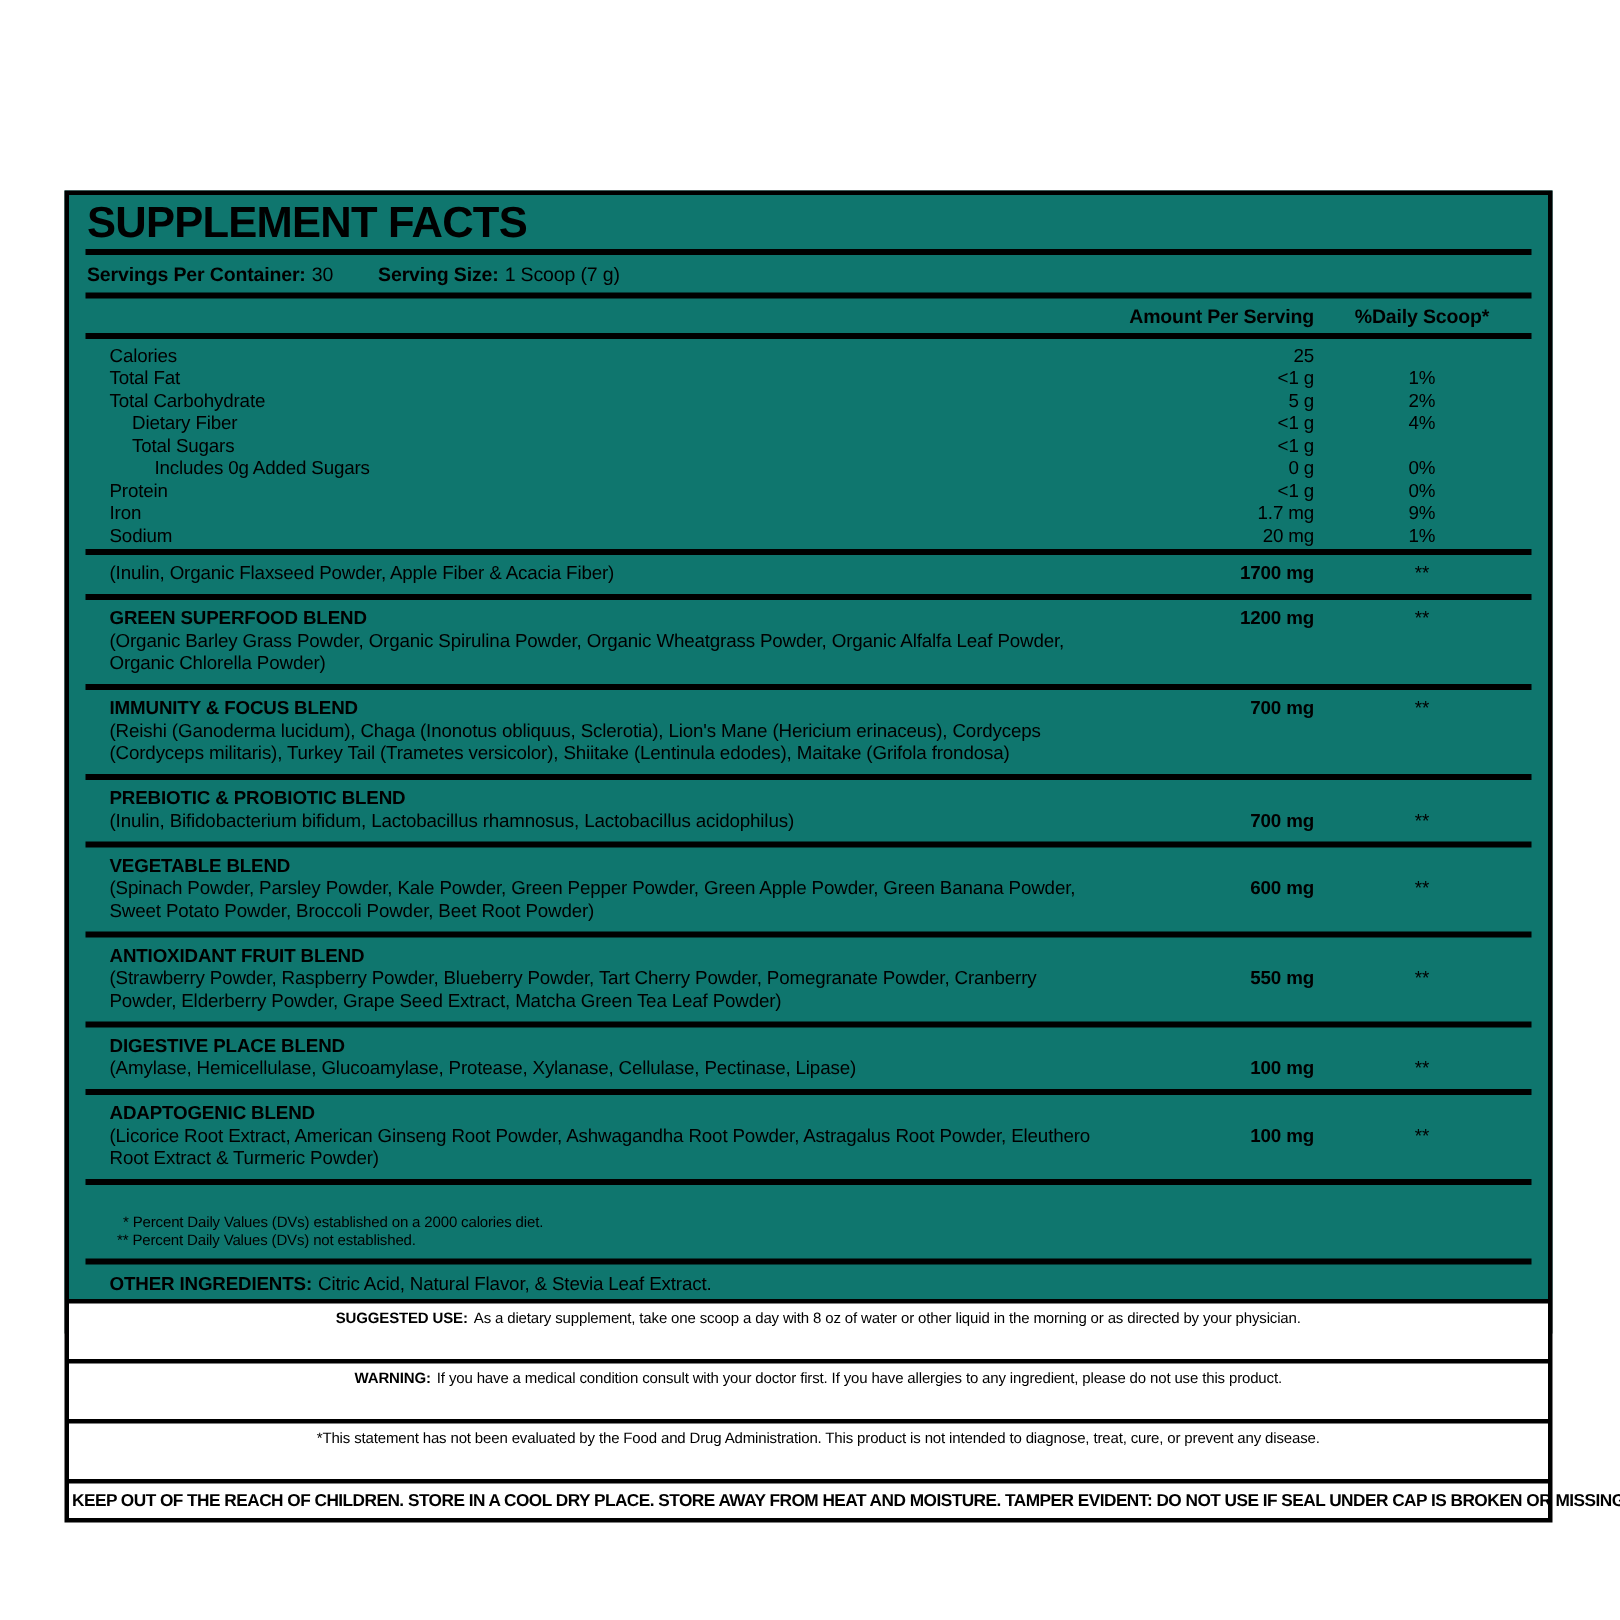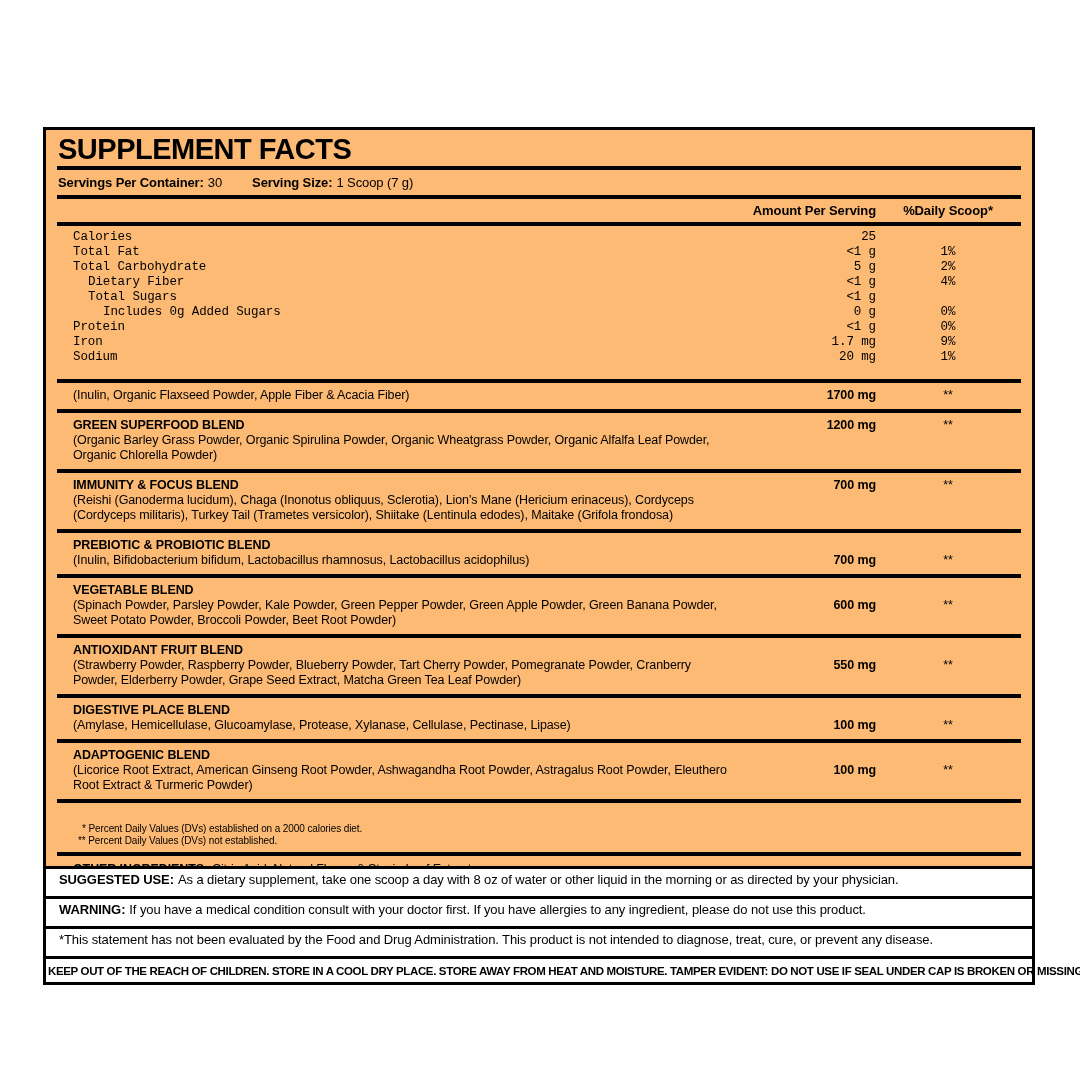--- a/index.html
+++ b/index.html
@@ -1,48 +1,48 @@
 <!DOCTYPE html>
 <html><head>
 <meta charset="utf-8">
 <style>
   * { margin:0; padding:0; box-sizing:border-box; }
   html,body { width:1080px; height:1080px; background:#ffffff; color:#000;
     font-family:"Liberation Sans", sans-serif; letter-spacing:-0.1px; }
   .facts-box { position:absolute; left:43px; top:127px; width:992px;
-    border:3px solid #000; background:#fdba74; }
+    border:3px solid #000; background:#0f766e; }
   .use-box { position:absolute; left:43px; top:866px; width:992px;
     border:3px solid #000; background:#fff; }
   .rule { height:4px; background:#000; margin:0 11px; }
   .title { font-size:29px; font-weight:bold; line-height:30px; padding:4px 0 2px 12px; letter-spacing:-0.5px; }
   .serving-row { display:flex; gap:30px; padding:5px 0 4px 12px; font-size:13px; line-height:16px; }
   .serving-row .lbl { font-weight:bold; margin-right:4px; }
   .col-head { position:relative; height:23px; font-size:13px; font-weight:bold; }
   .amt-col { position:absolute; left:630px; width:200px; text-align:right; }
   .dv-col  { position:absolute; left:812px; width:180px; text-align:center; }
   .col-head .amt-col, .col-head .dv-col { top:4px; }
-  .nutrients { position:relative; padding:4px 0 14px 0; font-size:12.5px; line-height:15px;font-family:Liberation Mono, monospace; }
+  .nutrients { position:relative; padding:4px 0 1px 0; font-size:12.5px; line-height:15px; }
   .n-row { position:relative; height:15px; }
   .n-row .n-label { margin-left:27px; }
   .n-row.ind1 .n-label { margin-left:42px; }
   .n-row.ind2 .n-label { margin-left:57px; }
   .n-row .amt-col, .n-row .dv-col { top:0; }
   .section { position:relative; padding:5px 0 6px 0; font-size:12.5px; line-height:15px; }
   .blend-name { font-weight:bold; margin-left:27px; }
   .blend-desc { margin-left:27px; max-width:655px; }
   .section .amt-col.line1, .section .dv-col.line1 { top:5px; }
   .section .amt-col.line2, .section .dv-col.line2 { top:20px; }
   .section .amt-col { font-weight:bold; }
   .footnotes { padding:20px 0 5px 0; font-size:10px; line-height:12px; }
   .fn1 { margin-left:36px; }
   .fn2 { margin-left:32px; }
   .other { padding:6px 0 7px 0; font-size:12.5px; line-height:15px; }
   .other div { margin-left:27px; }
   .other .lbl { font-weight:bold; margin-right:4px;text-align:right; }
-  .use-row { padding:3px 0 8px 13px; font-size:13px; line-height:16px; white-space:nowrap; }
+  .use-row { padding:3px 0 18px 13px; font-size:10px; line-height:16px; white-space:nowrap;text-align:center; }
   .use-row .lbl { font-weight:bold; margin-right:4px; }
   .use-rule { height:3px; background:#000; }
   .use-row.caution { font-weight:bold; font-size:11.5px; letter-spacing:-0.35px;
     text-align:center; padding:4px 2px 3px 2px; }
 </style>
 </head>
 <body>
 
 <div class="facts-box">
   <div class="title">SUPPLEMENT FACTS</div>

